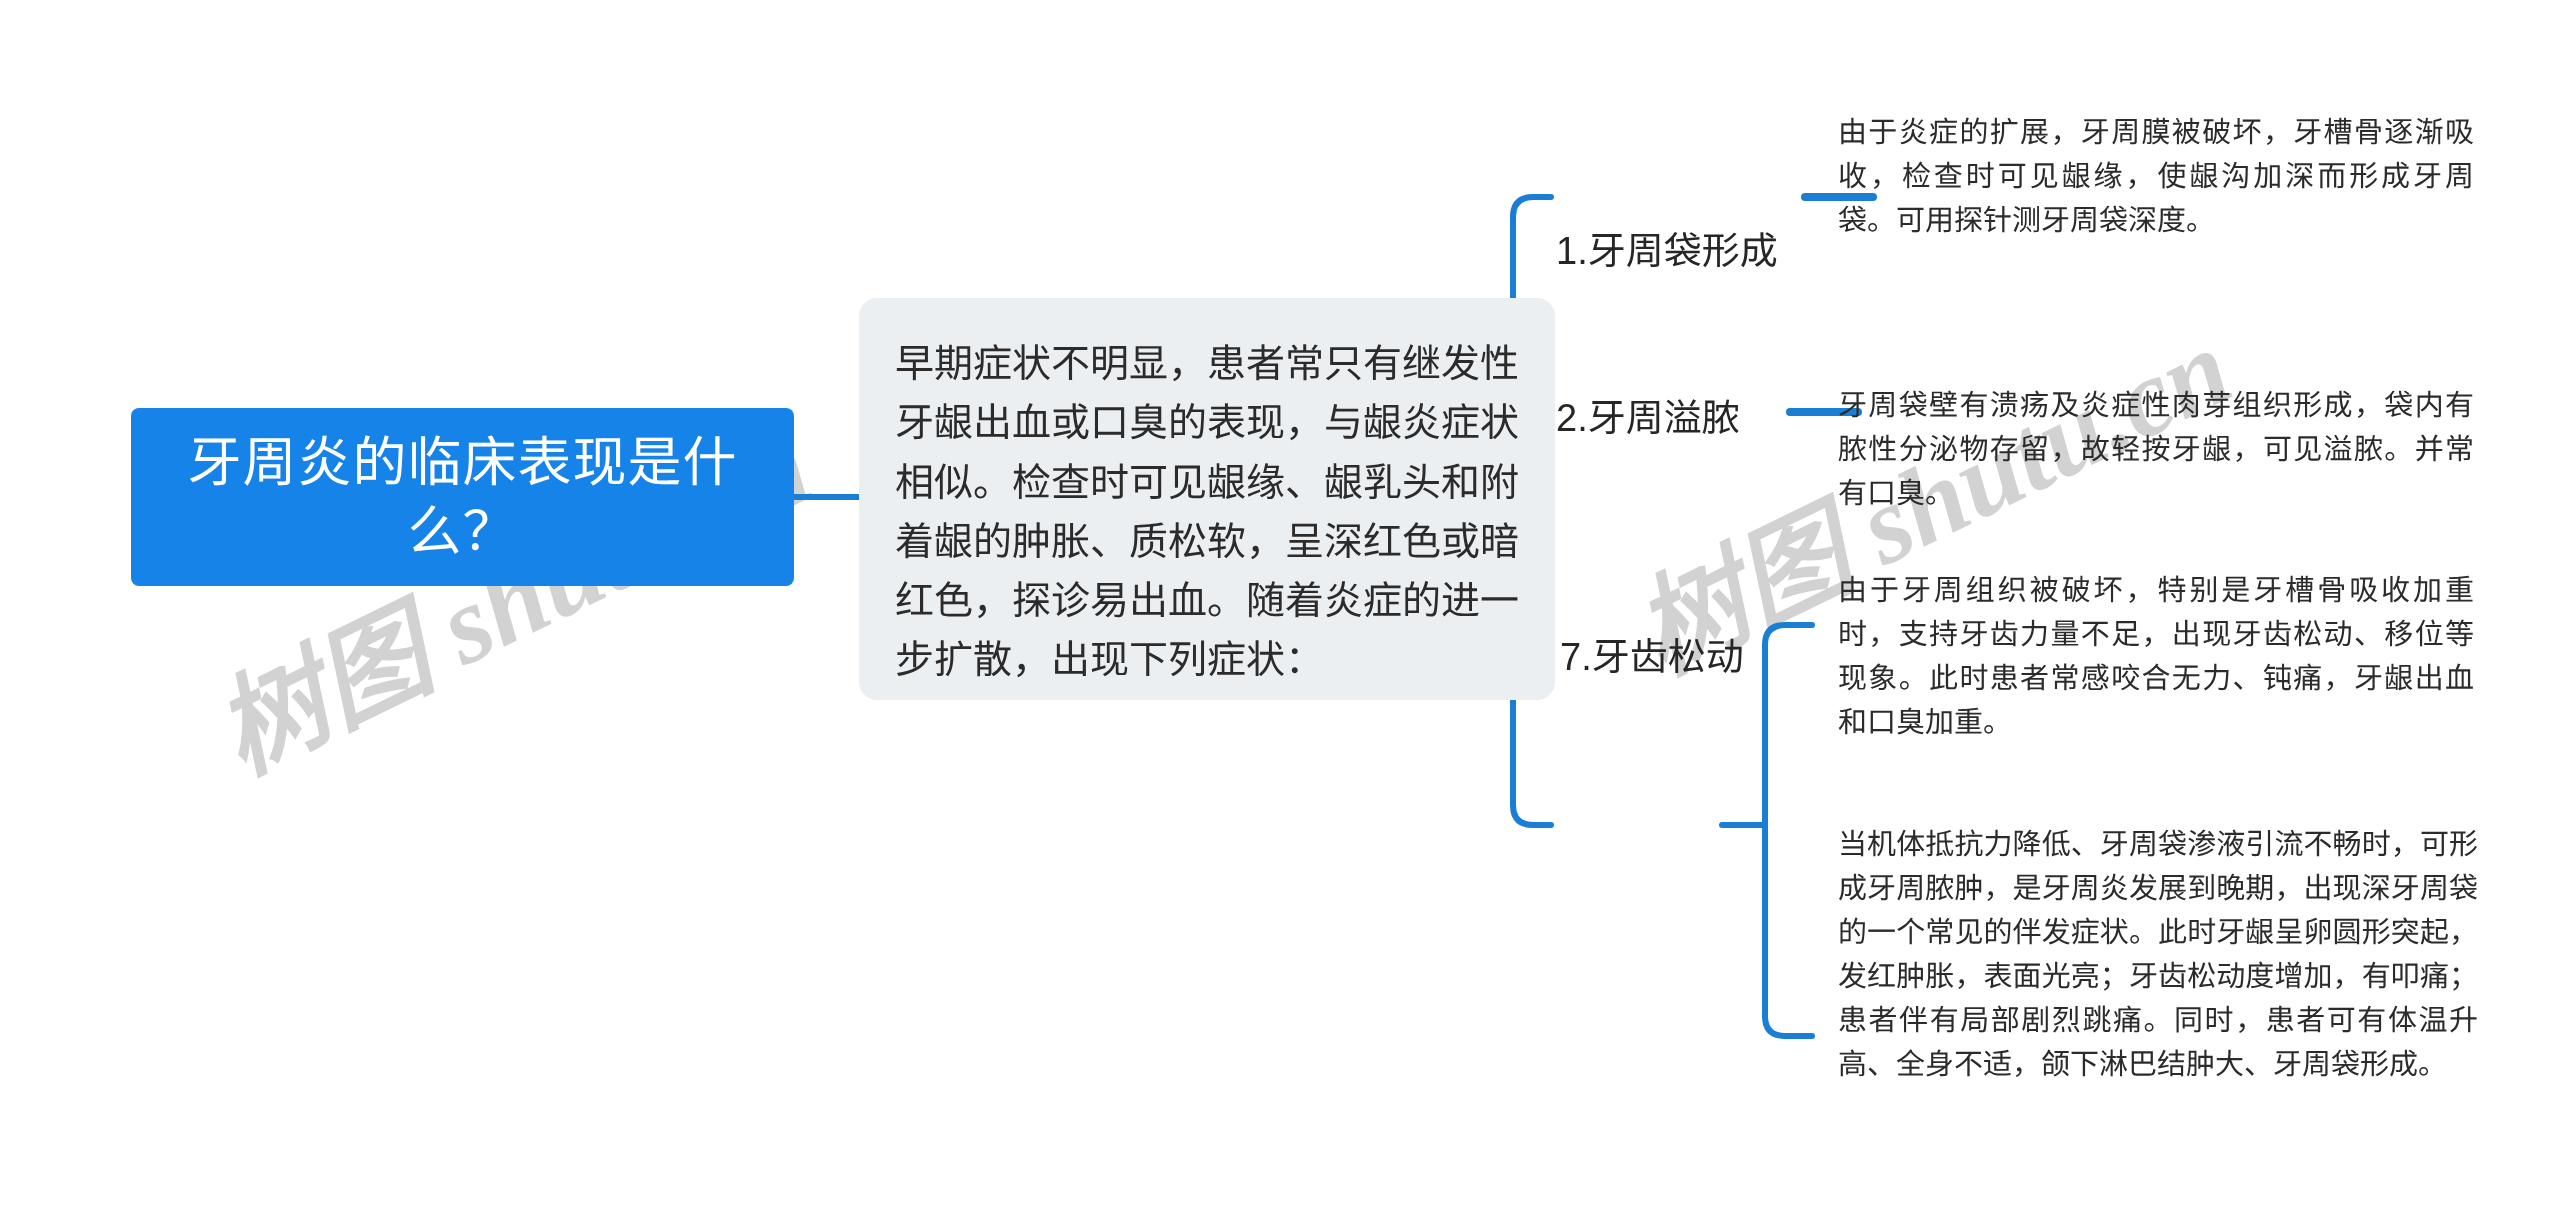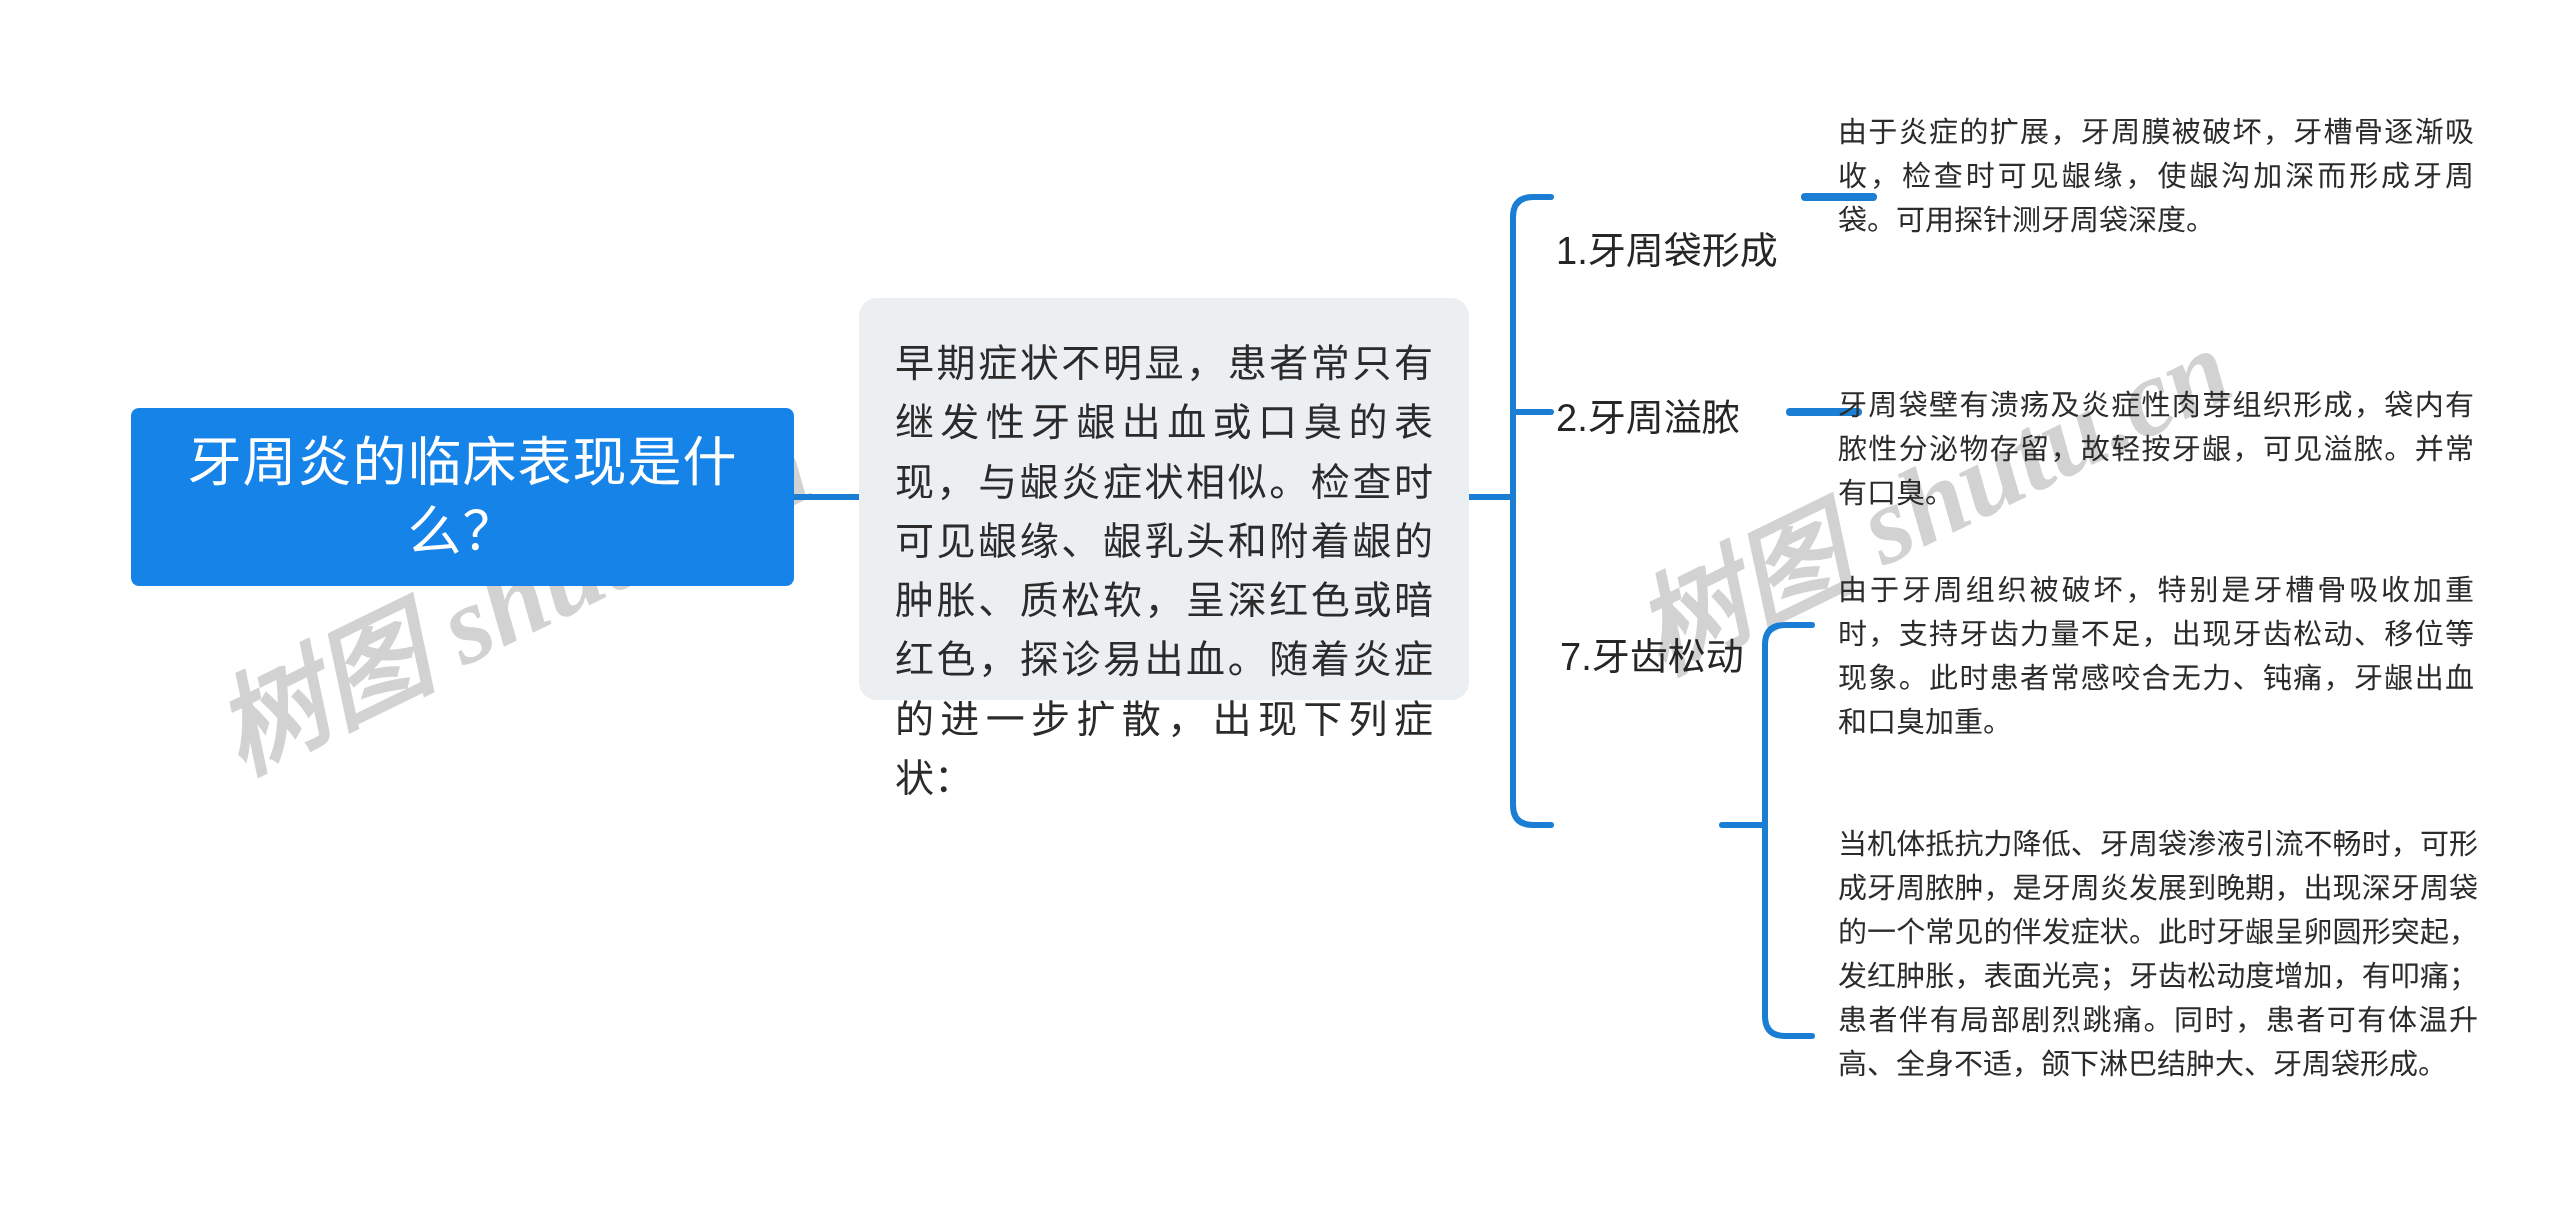--- a/index.html
+++ b/index.html
@@ -45,21 +45,21 @@
   }
   #root-node .txt{
     color:#ffffff;
     font-size:54px;
     line-height:1.28;
     text-align:center;
     letter-spacing:1px;
   }
 
   #center-node{
-    left:859px;top:298px;width:610px;height:402px;
+    left:859px;top:298px;width:696px;height:402px;
     background:#ECEFF1;
     border-radius:18px;
     box-sizing:border-box;
     padding:36px 36px 30px 36px;
   }
   #center-node .txt{
     color:#2b2b2b;
     font-size:39px;
     line-height:1.52;
     text-align:justify;

